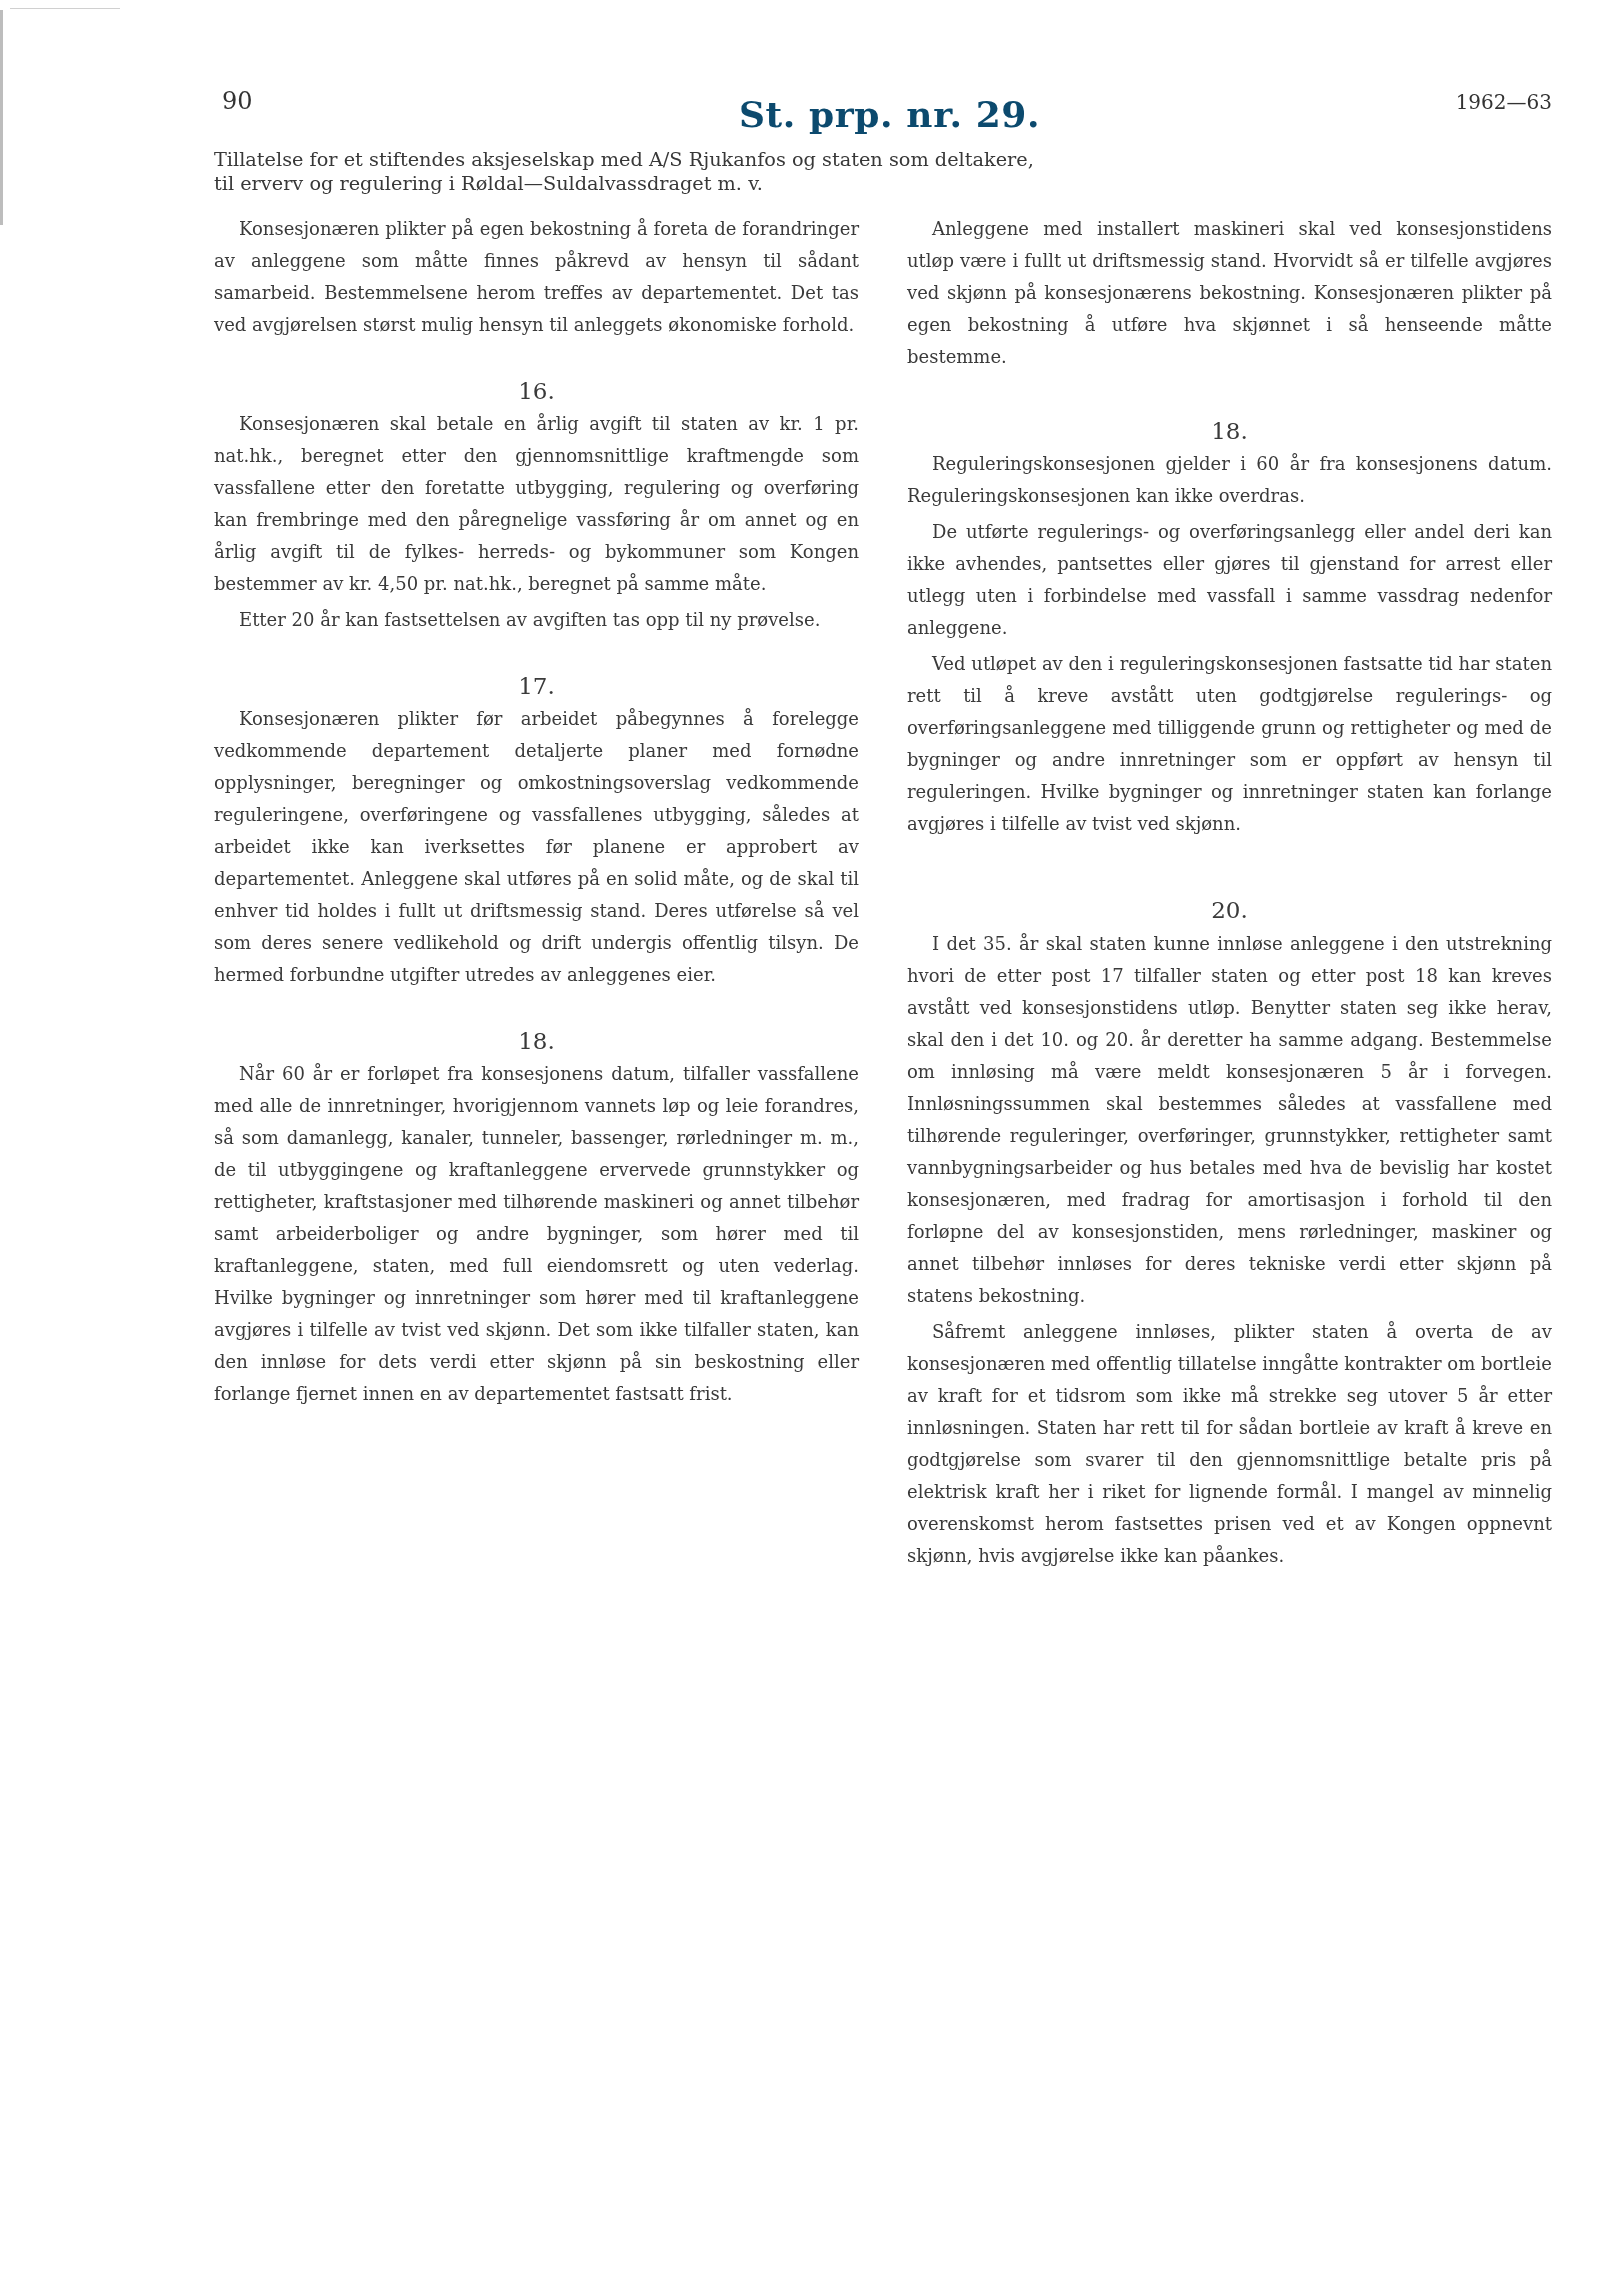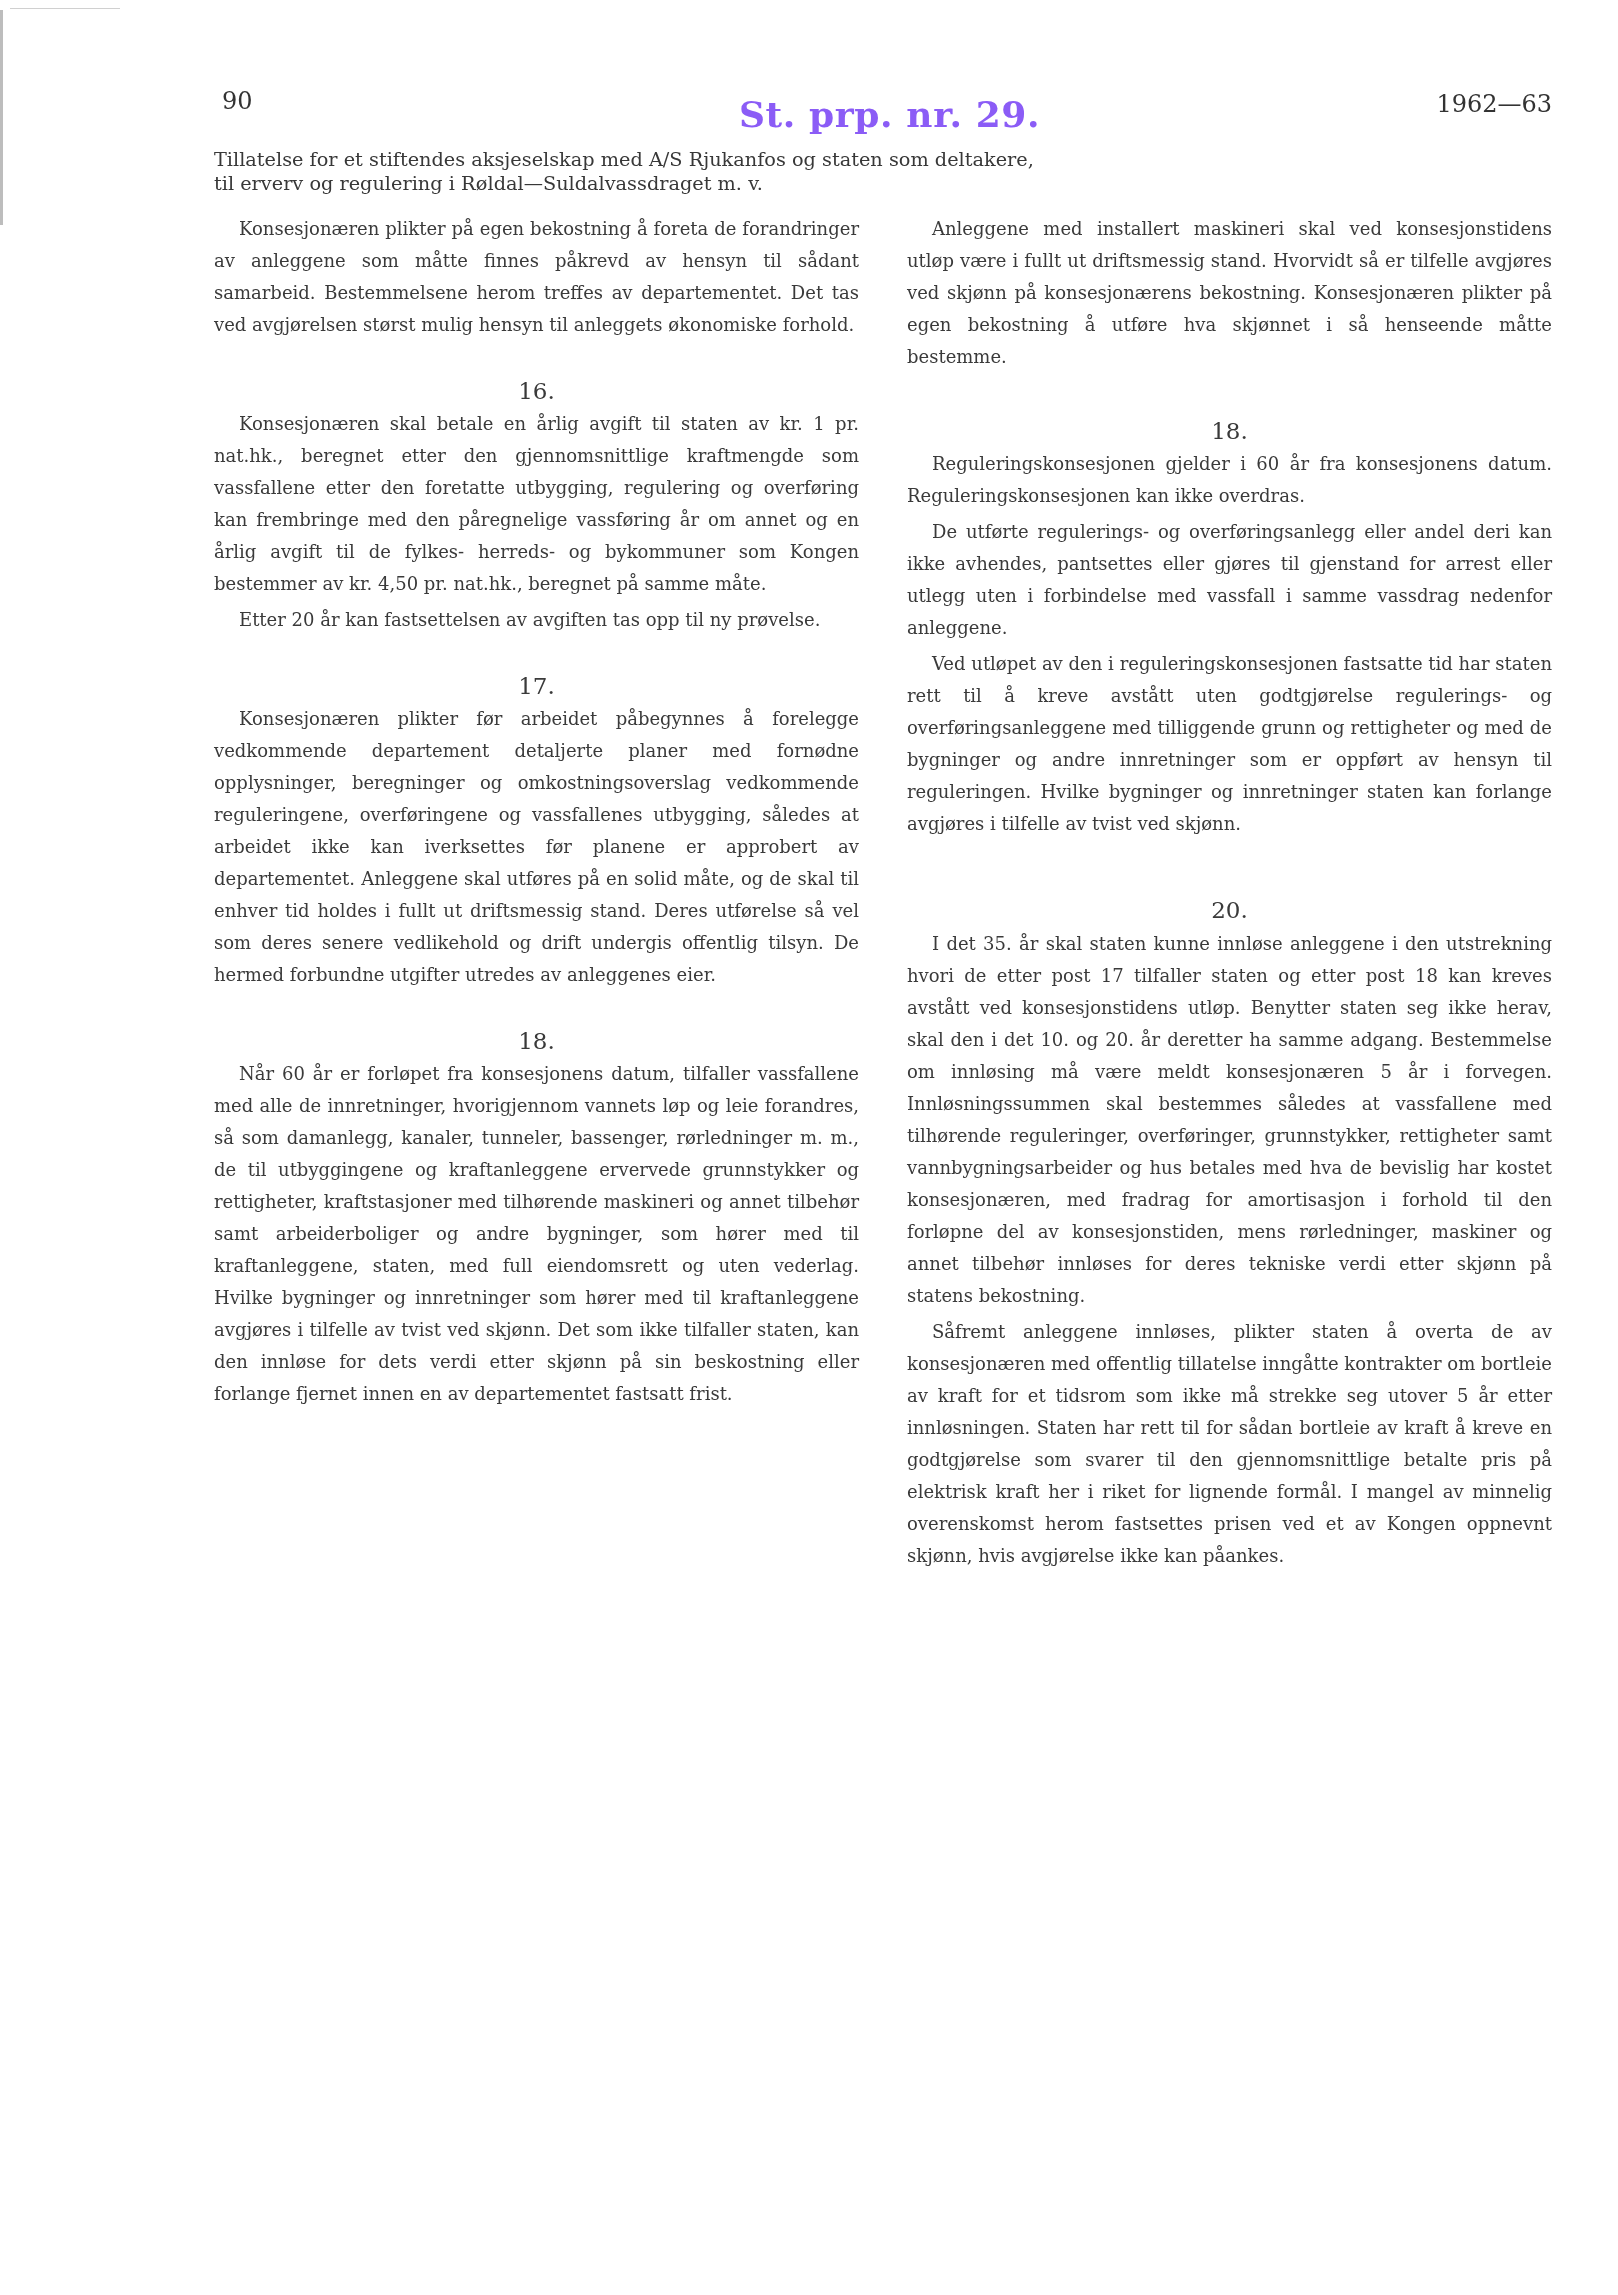--- a/index.html
+++ b/index.html
@@ -50,27 +50,27 @@
   }
   .doc-ref {
     position: absolute;
     left: 13px;
     right: 0;
     top: 5.5px;
     text-align: center;
     font-size: 36px;
     font-weight: bold;
     letter-spacing: 0.6px;
-    color: #8b5cf6;
+    color: #0c4a6e;
   }
   .session {
     position: absolute;
     right: 0;
     top: 2.8px;
-    font-size: 24px;
+    font-size: 20px;
     color: #333;
   }
   .subtitle {
     text-align: left;
     font-size: 19.3px;
     line-height: 24px;
     color: #383838;
     margin-top: 0;
   }
   .columns {

